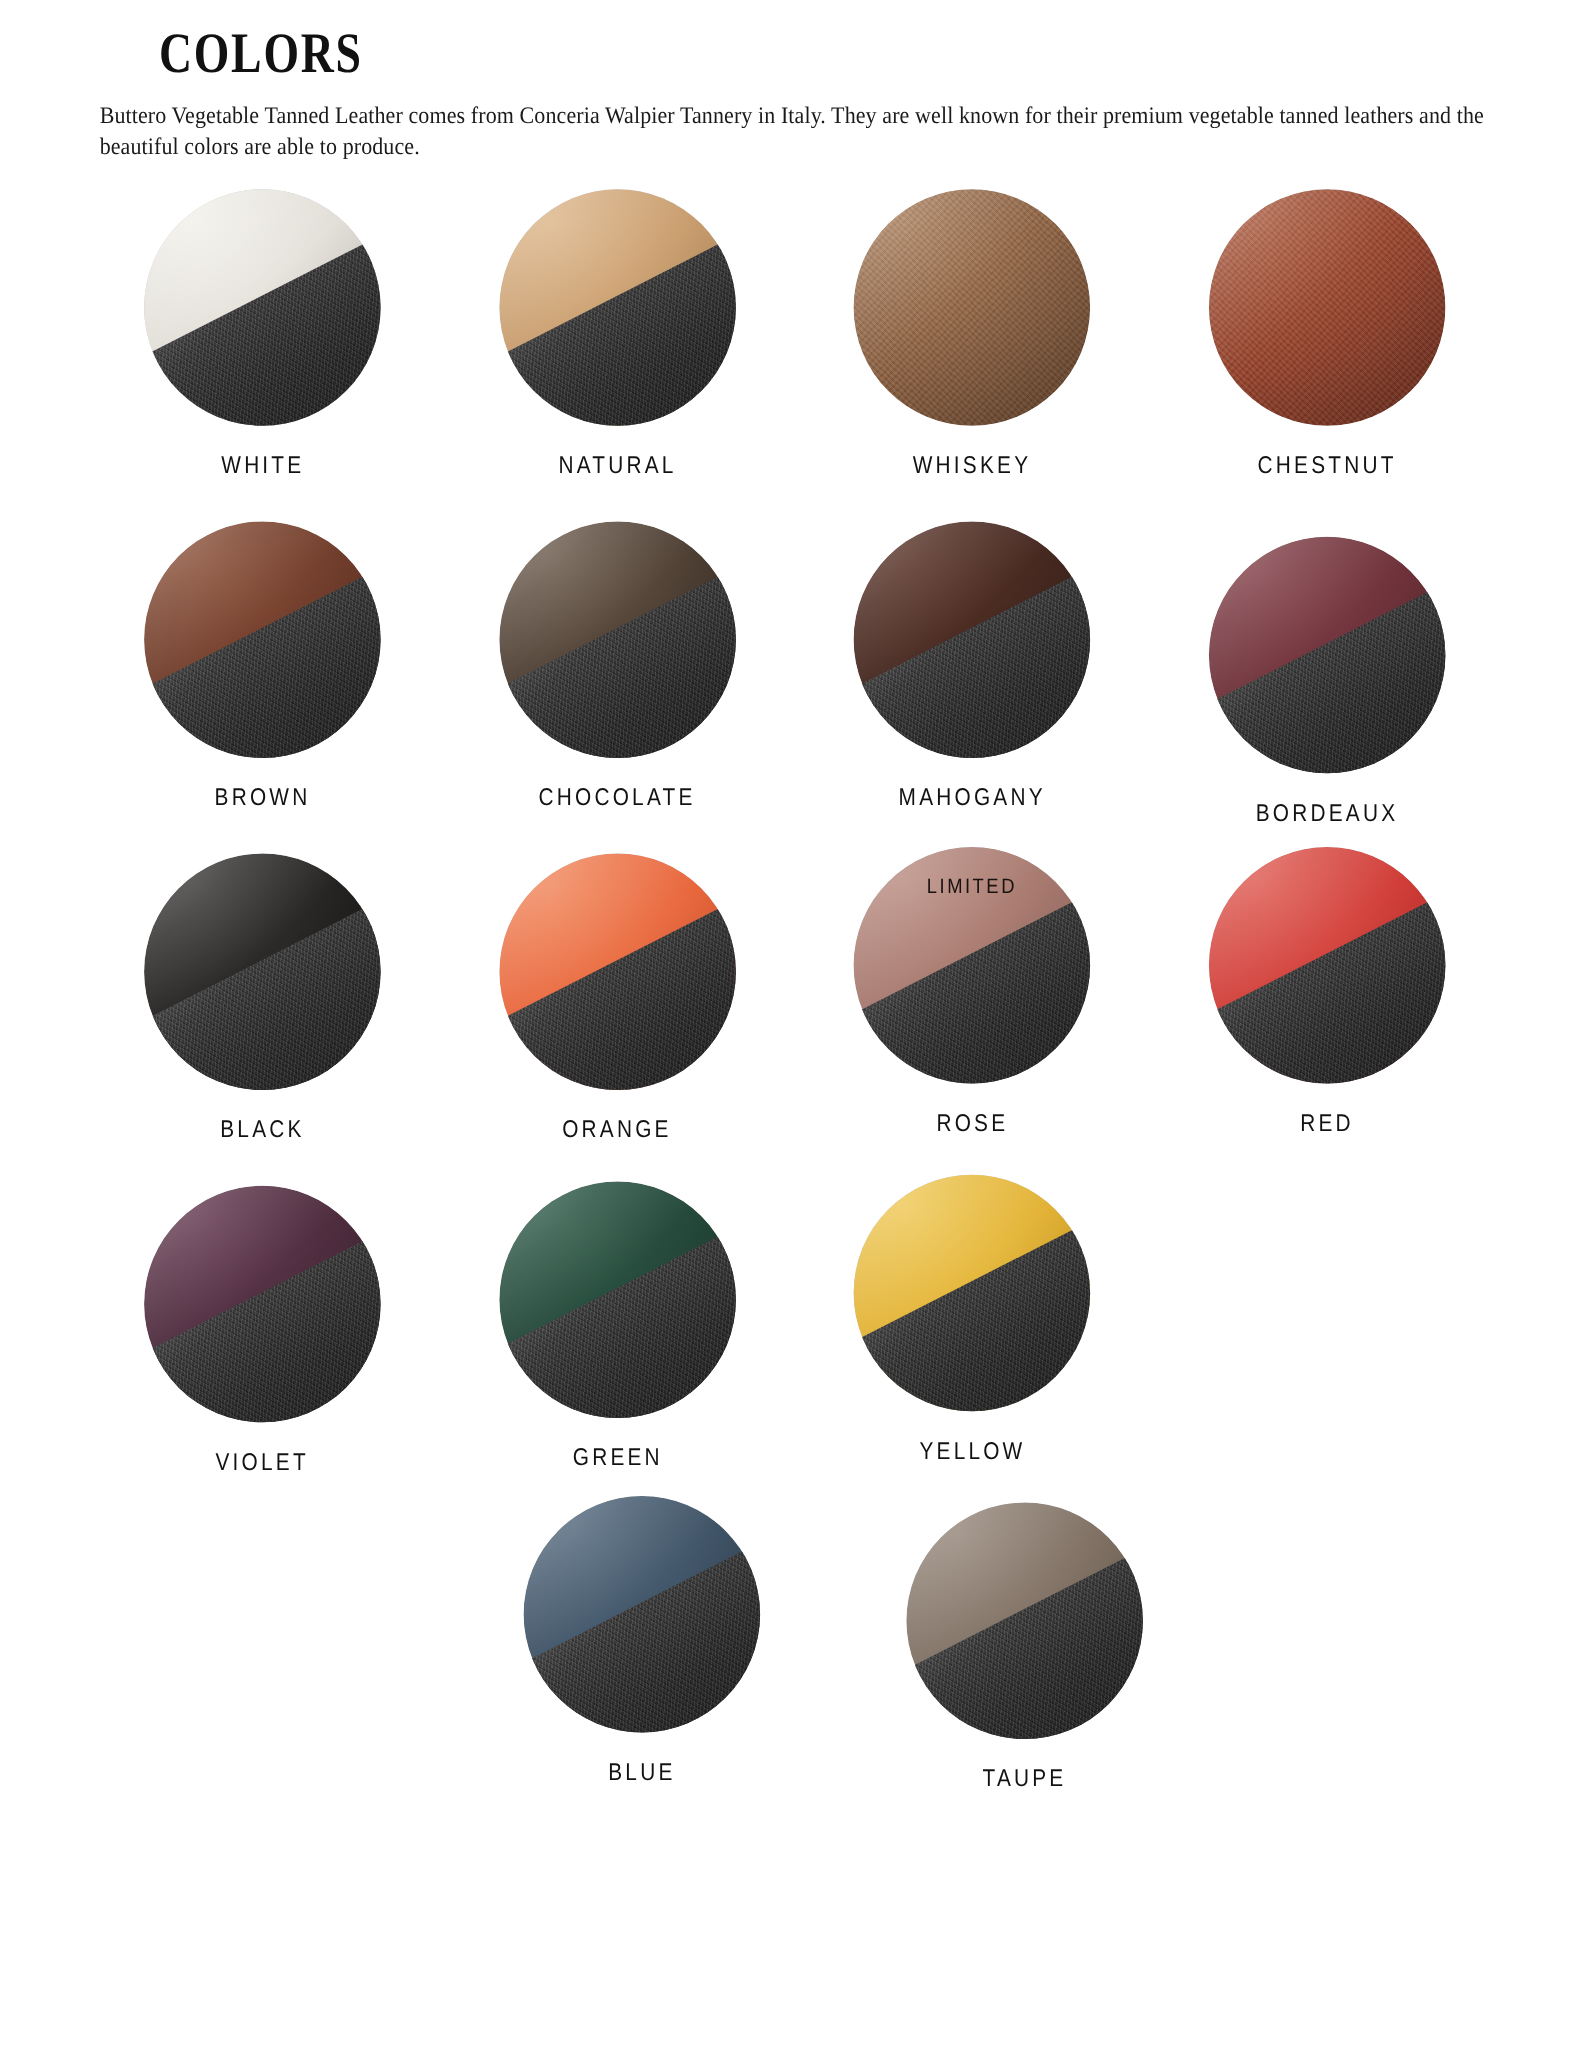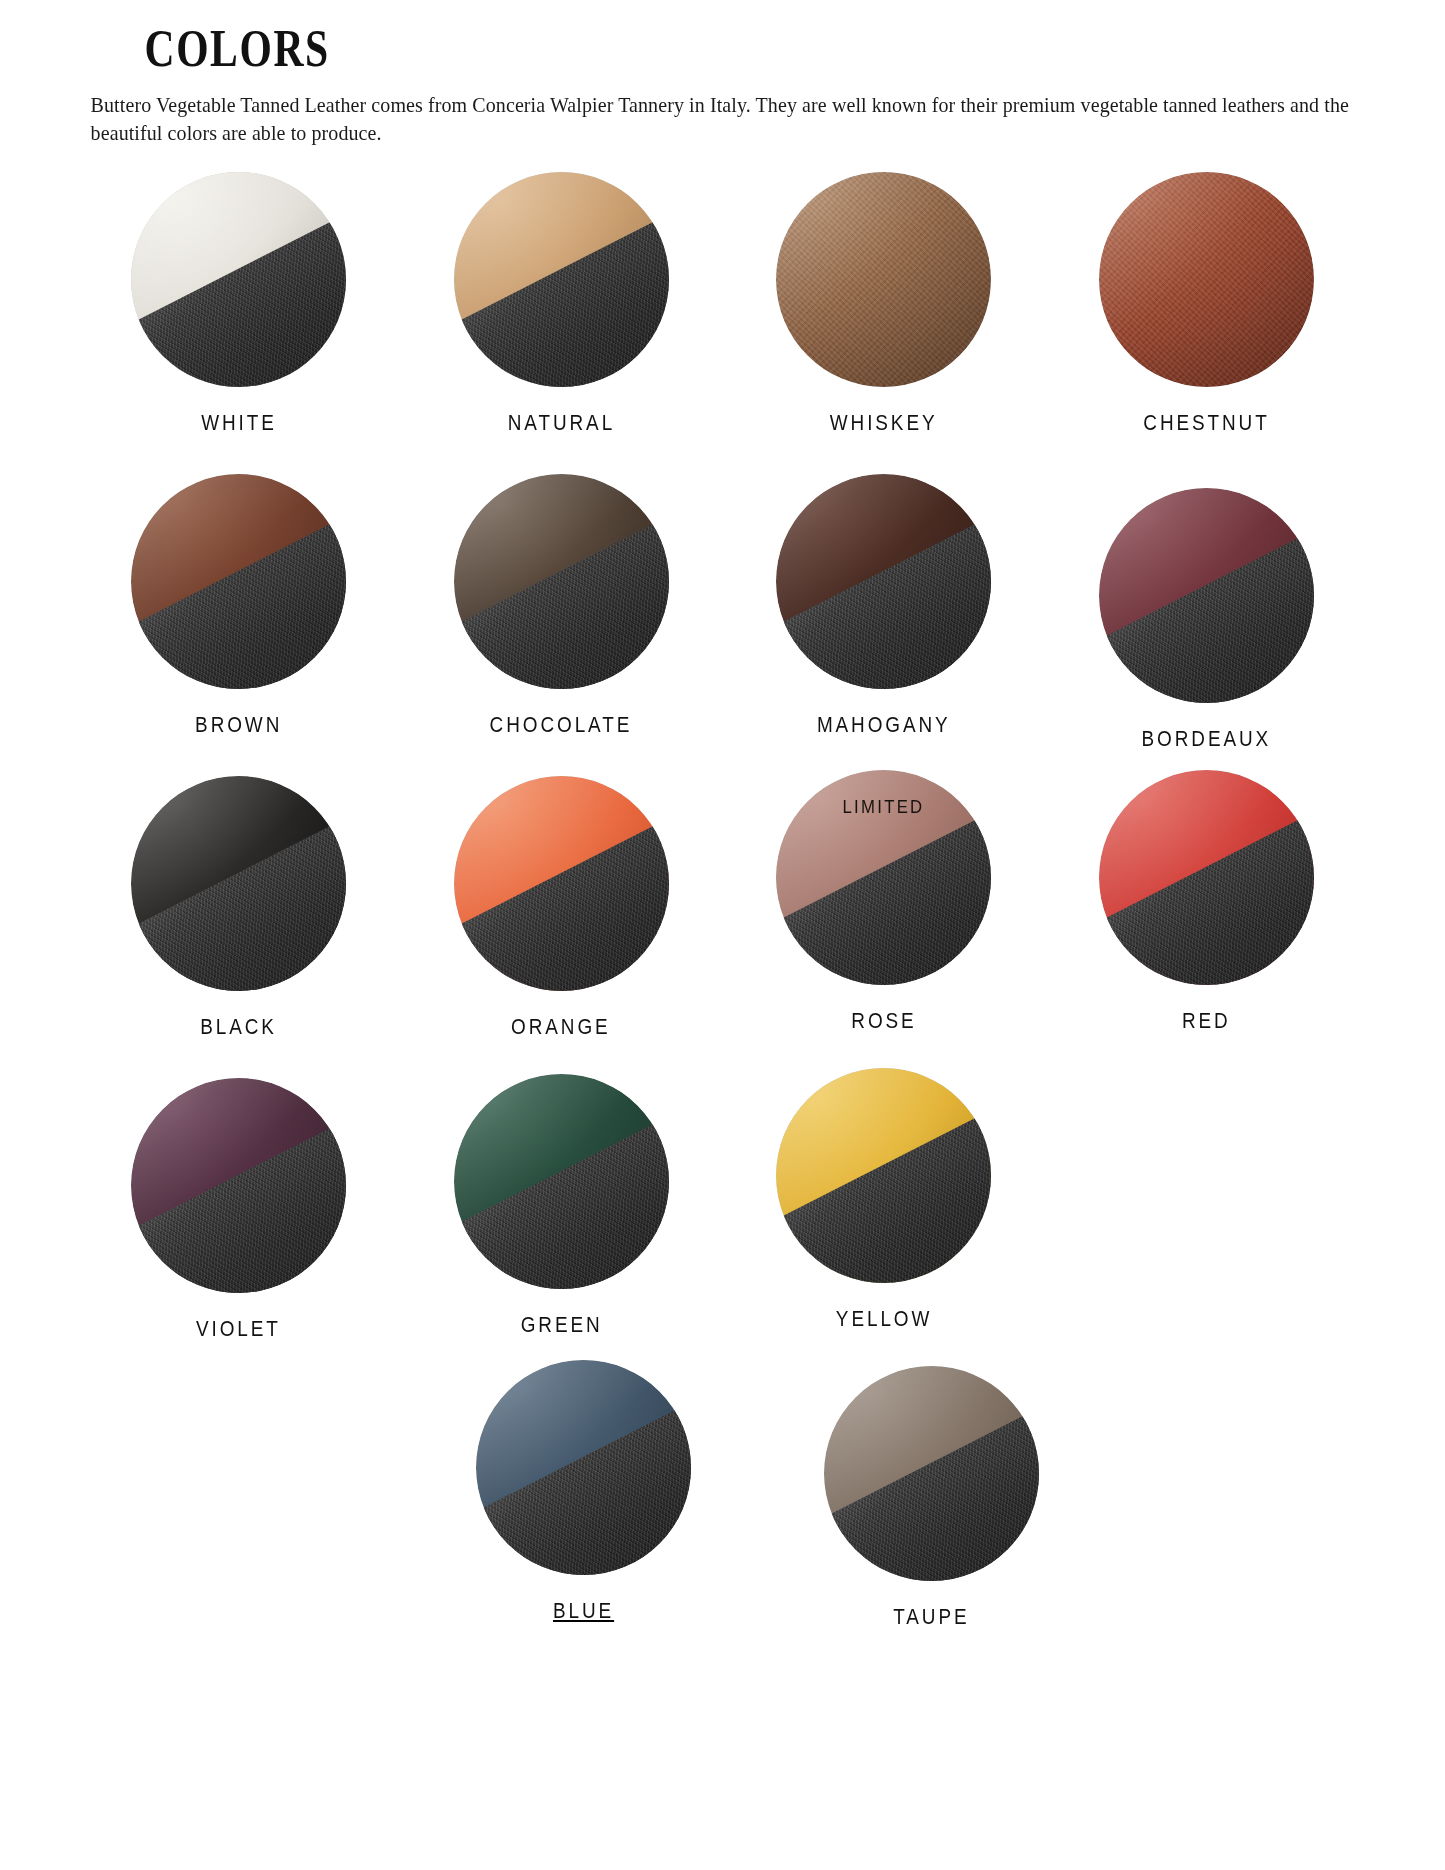--- a/index.html
+++ b/index.html
@@ -344,21 +344,21 @@
           <div class="cell-label">YELLOW</div>
         </div>
       </div>
       <div class="row" style="margin-top: 18px;">
         <div class="cell empty">
           <div class="swatch-wrap">
             <div class="swatch"></div>
           </div>
           <div class="cell-label"></div>
         </div>
-        <div class="cell" style="transform: translate(22px, 0px); text-decoration: underline;">
+        <div class="cell" style="transform: translate(22px, 0px);">
           <div class="swatch-wrap">
             <div class="swatch">
               <div class="fill" style="background: radial-gradient(130% 120% at 22% 14%, rgb(82, 104, 124) 0%, rgb(61, 81, 100) 52%, rgb(42, 57, 73) 100%);"></div>
               <div class="slate"></div>
               <div class="grain"></div>
               <div class="sheen"></div>
             </div>
           </div>
           <div class="cell-label">BLUE</div>
         </div>

